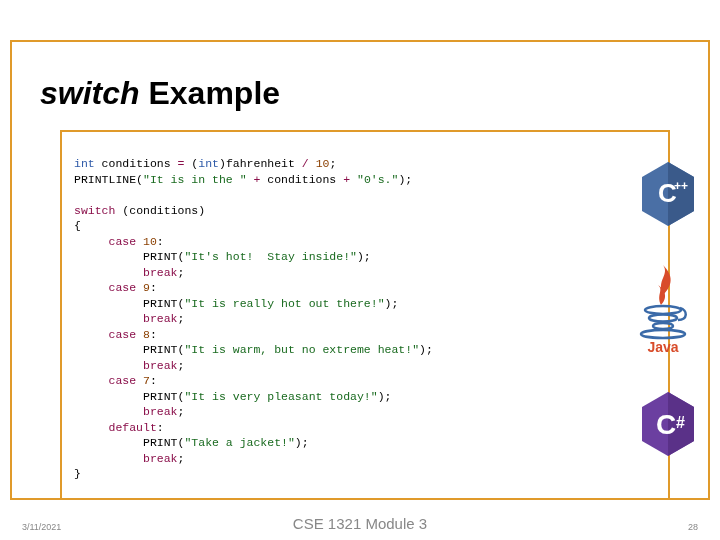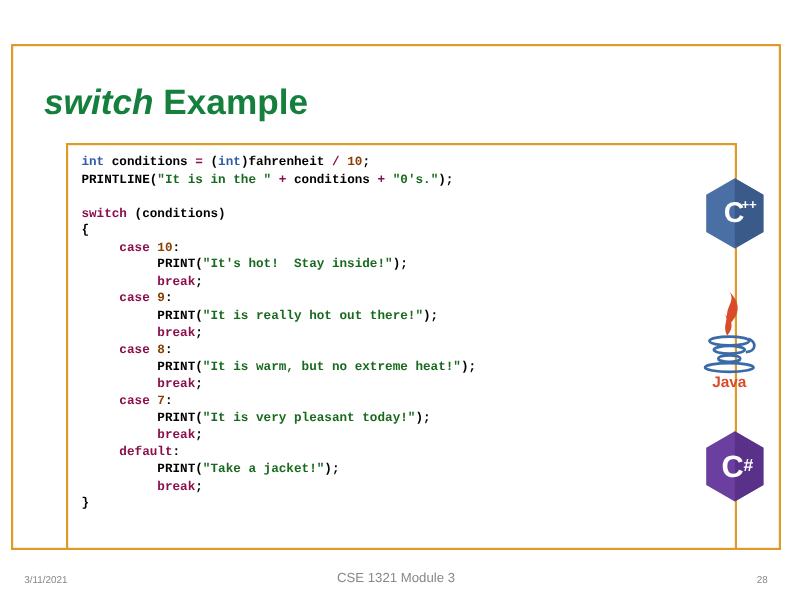--- a/index.html
+++ b/index.html
@@ -31,51 +31,52 @@
     box-sizing: border-box;
     padding: 8px 10px 8px 12px;
     background: #fff;
   }
   .title {
     position: absolute;
     left: 40px;
     top: 75px;
     font-size: 32px;
     font-weight: bold;
-    color: #15803d;
+    color: #000000;
   }
   .title .sw {
     font-style: italic;
   }
   .code {
     font-family: "Courier New", monospace;
     font-size: 11.5px;
     line-height: 1.35;
     color: #000;
     white-space: pre;
-    font-weight: bold;
+    font-weight: normal;
+    margin-top: 16px;
   }
   .kw { color: #8a0f4a; }
   .typ { color: #2e5aa8; }
   .str { color: #196a1f; }
   .num { color: #8a3f00; }
   .plain { color: #000; }
   .footer-date {
     position: absolute;
     left: 22px;
     bottom: 8px;
     font-size: 9px;
     color: #888;
   }
   .footer-center {
     position: absolute;
     left: 0;
     right: 0;
     bottom: 8px;
-    font-size: 12px;
+    font-size: 15px;
     color: #888;
     text-align: center;
   }
   .footer-page {
     position: absolute;
     right: 22px;
     bottom: 8px;
     font-size: 9px;
     color: #888;
   }

